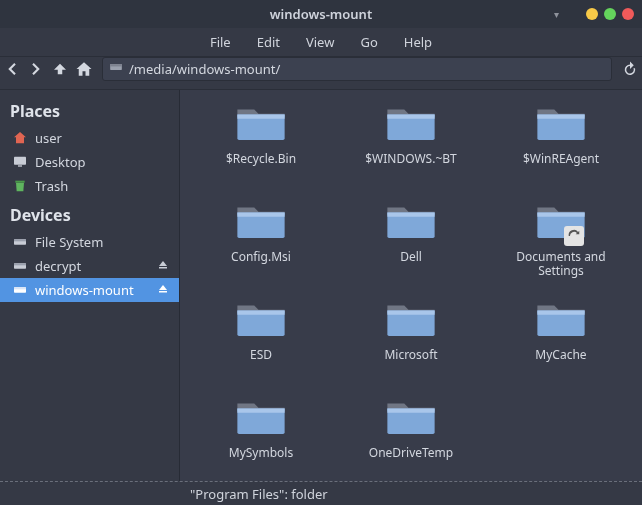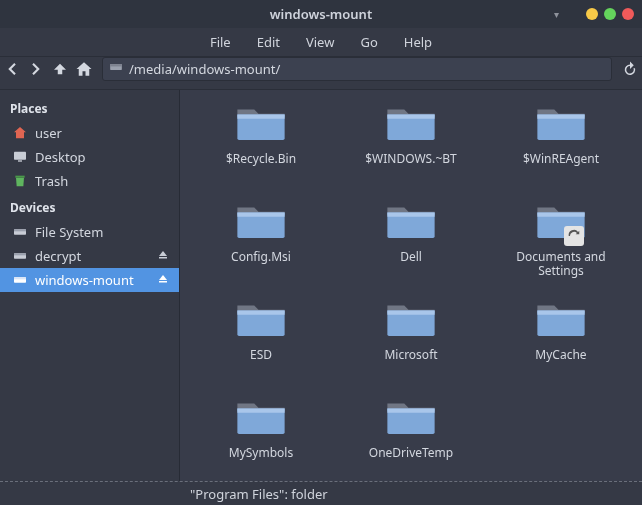--- a/index.html
+++ b/index.html
@@ -16,21 +16,21 @@
 .menubar span { cursor: pointer; }
 .toolbar { height: 34px; display: flex; align-items: flex-start; gap: 0; padding: 0 0; background: #353945; border-top: 1px solid #2a2e38; border-bottom: 1px solid #2a2e38;}
 .nav-btn { width: 24px; height: 24px; display: flex; align-items: center; justify-content: center; color: #d3d7df; cursor: pointer; }
 .nav-btn svg { width: 18px; height: 18px; }
 .path-box { flex: 1; height: 24px; background: #3c4150; border: 1px solid #2a2e38; border-radius: 3px; margin-left: 6px; display: flex; align-items: center; padding: 0 6px; gap: 6px; }
 .path-box .disk-icon svg { width: 14px; height: 14px; }
 .path-box .path { color: #d3d7df; }
 .refresh { margin-left: 6px; }
 .body-area { display: flex; height: calc(505px - 28px - 28px - 34px - 24px); }
 .sidebar { width: 180px; background: #353945; border-right: 1px solid #272b35; padding-top: 4px; }
-.sidebar .section-title { font-weight: 700; color: #dfe3ea; padding: 6px 10px 4px; font-size: 12px; }
+.sidebar .section-title { font-weight: 700; color: #dfe3ea; padding: 6px 10px 4px; font-size: 16px; }
 .sidebar .item { height: 24px; display: flex; align-items: center; gap: 7px; padding: 0 10px 0 12px; cursor: pointer; }
 .sidebar .item.selected { background: #5294e2; color: #fff; }
 .sidebar .item .ic { width: 16px; height: 16px; display:flex; align-items:center; justify-content:center;}
 .sidebar .item .eject { margin-left: auto; }
 .content { flex: 1; background: #383c4a; overflow: hidden; position: relative; }
 .grid { display: grid; grid-template-columns: repeat(3, 1fr); padding: 12px 8px 0 8px; column-gap: 4px; row-gap: 6px; }
 .cell { display: flex; flex-direction: column; align-items: center; text-align: center; height: 92px; }
 .cell .label { margin-top: 4px; font-size: 12px; color: #d3d7df; line-height: 14px; max-width: 120px; }
 .folder-icon svg { width: 54px; height: 42px; }
 .shortcut-badge { position: relative; }

